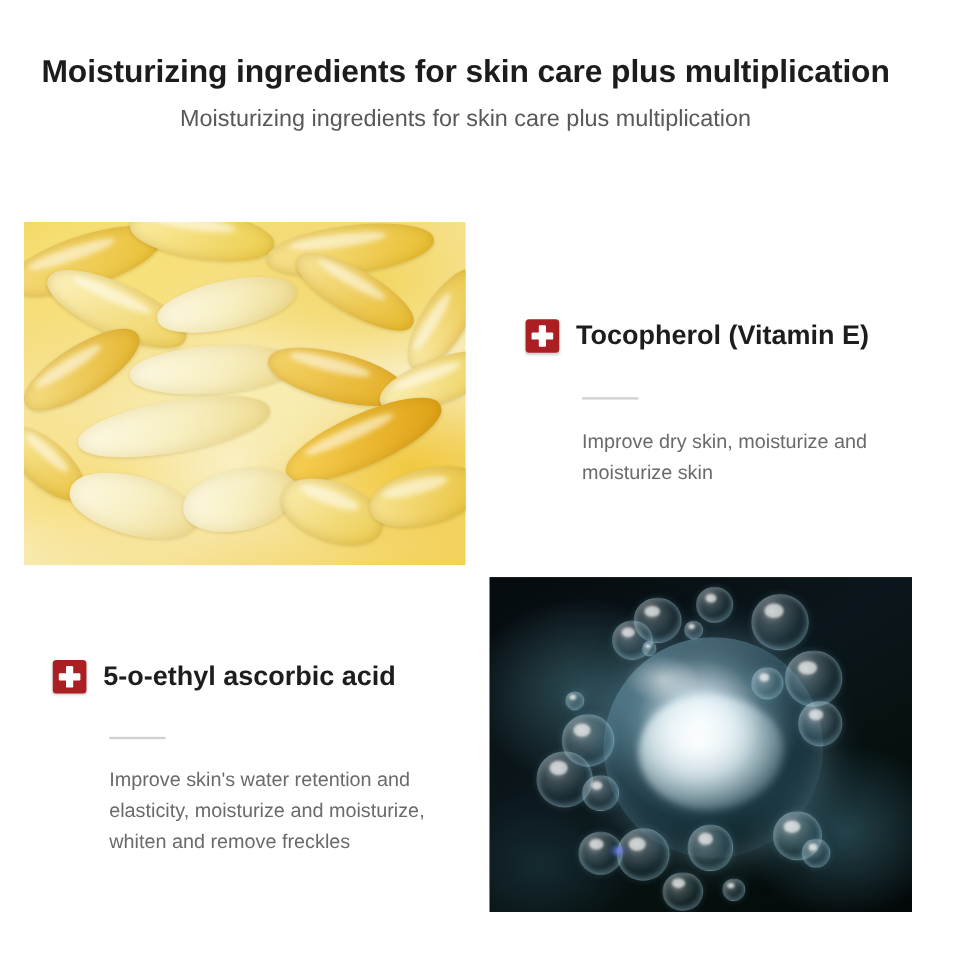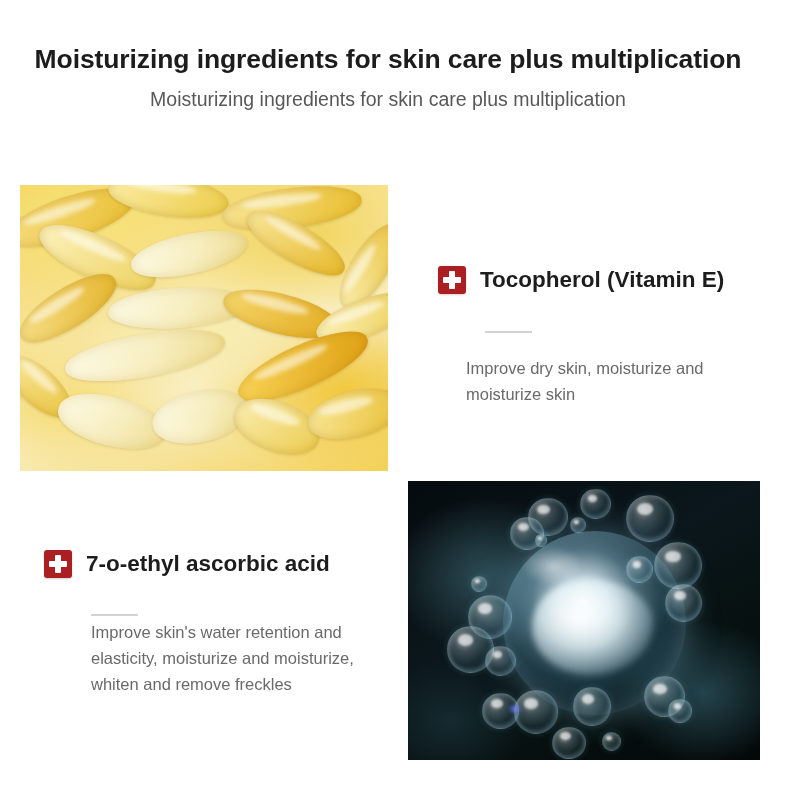--- a/index.html
+++ b/index.html
@@ -235,26 +235,26 @@
 
   .ing-desc {
     font-size: 16.5px;
     color: #6a6a6a;
     line-height: 26px;
   }
 
   
   .ing-tocopherol { left: 438px; top: 266px; }
   .ing-tocopherol .ing-divider { margin-left: 47px; margin-top: 37px; }
-  .ing-tocopherol .ing-desc { margin-left: 28px; margin-top: 22px; width: 266px; }
+  .ing-tocopherol .ing-desc { margin-left: 47px; margin-top: 22px; width: 266px; }
 
   
   .ing-ascorbic { left: 44px; top: 550px; }
   .ing-ascorbic .ing-divider { margin-left: 47px; margin-top: 36px; }
-  .ing-ascorbic .ing-desc { margin-left: 47px; margin-top: 3px; width: 286px; }
+  .ing-ascorbic .ing-desc { margin-left: 47px; margin-top: 21px; width: 286px; }
 </style>
 </head>
 <body>
 
 <div class="page">
 
   <div class="header">
     <div class="page-title">Moisturizing ingredients for skin care plus multiplication</div>
     <div class="page-subtitle">Moisturizing ingredients for skin care plus multiplication</div>
   </div>
@@ -314,19 +314,19 @@
       <span class="plus-icon"></span>
       <span class="ing-title">Tocopherol (Vitamin E)</span>
     </div>
     <div class="ing-divider"></div>
     <div class="ing-desc">Improve dry skin, moisturize and moisturize skin</div>
   </div>
 
   <div class="ingredient ing-ascorbic">
     <div class="ing-head">
       <span class="plus-icon"></span>
-      <span class="ing-title">7-o-ethyl ascorbic acid</span>
+      <span class="ing-title">5-o-ethyl ascorbic acid</span>
     </div>
     <div class="ing-divider"></div>
     <div class="ing-desc">Improve skin's water retention and elasticity, moisturize and moisturize, whiten and remove freckles</div>
   </div>
 
 </div>
 
 </body></html>

